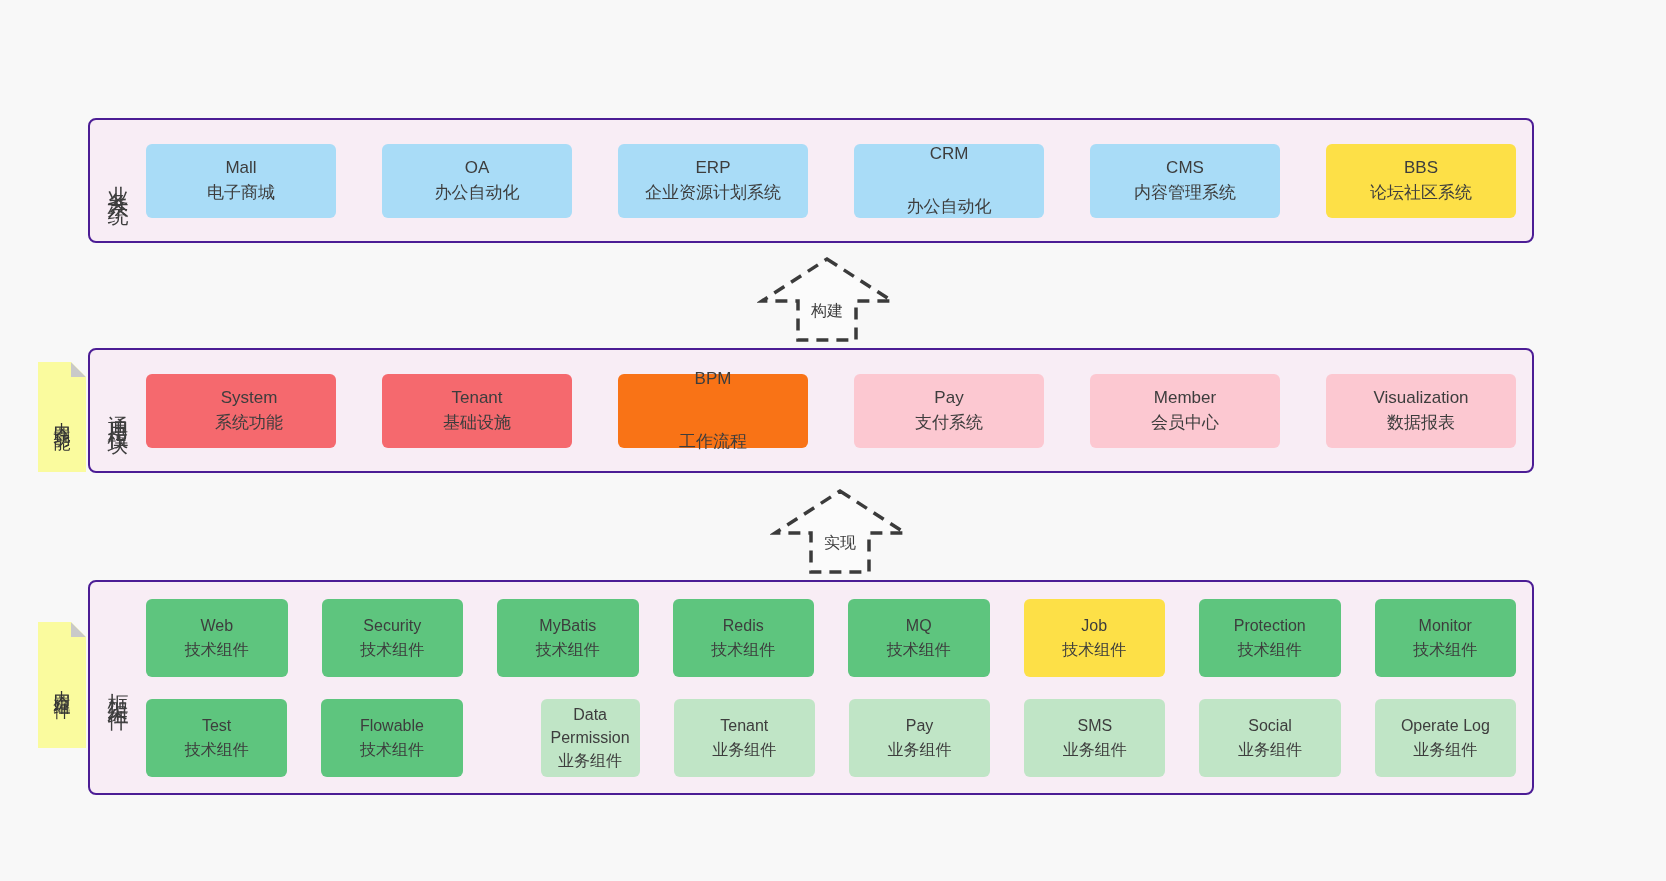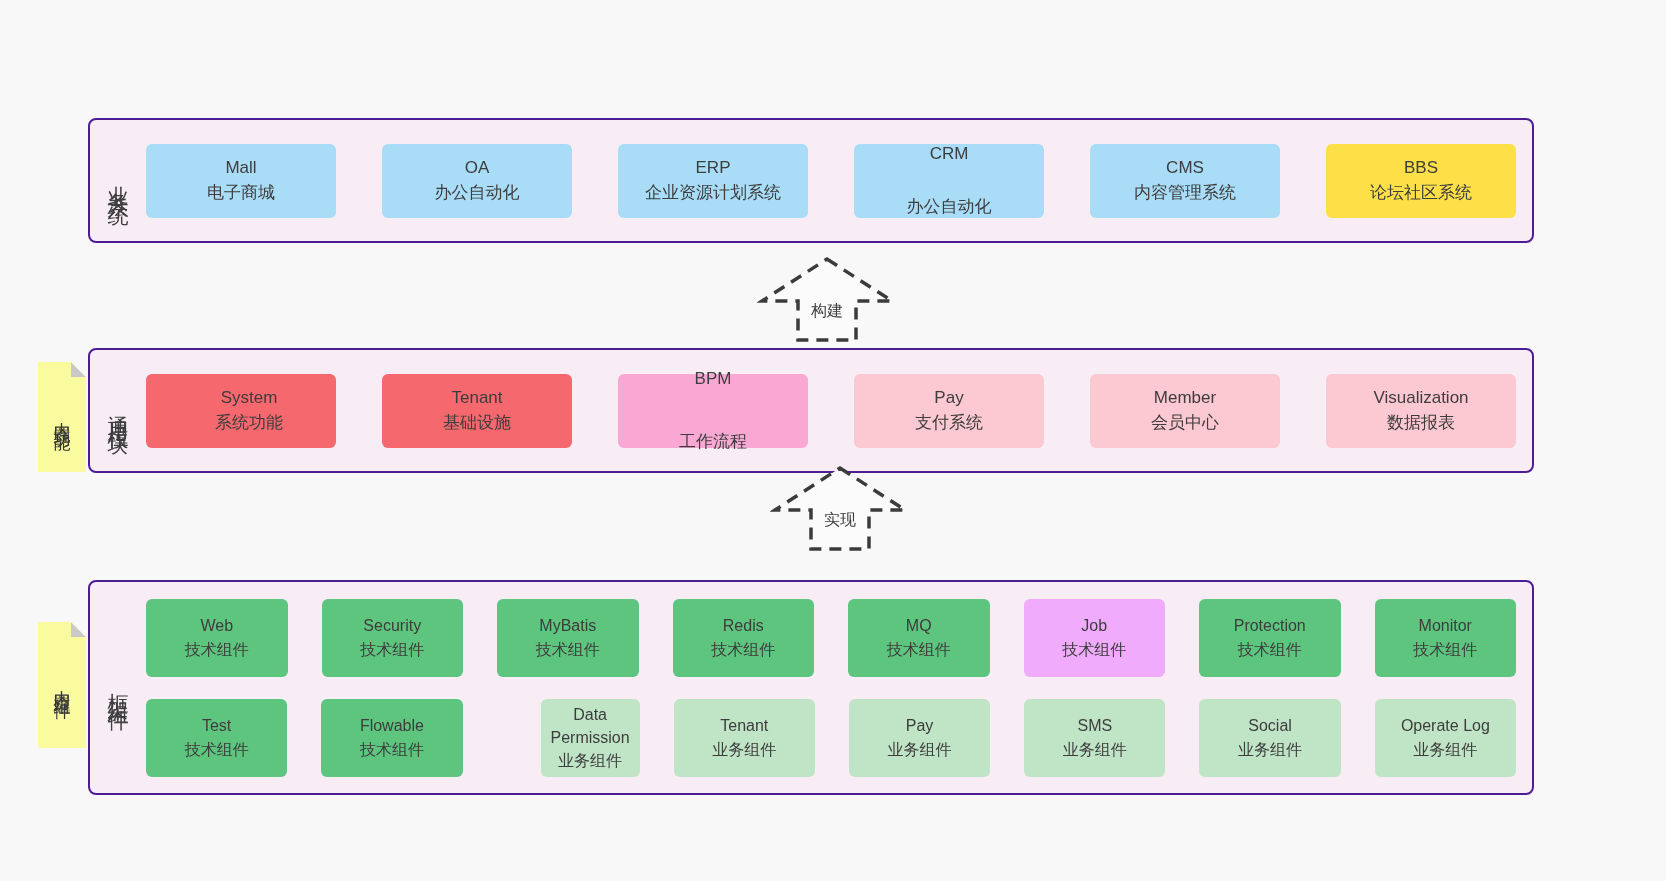--- a/index.html
+++ b/index.html
@@ -87,21 +87,21 @@
     width: 15px; height: 15px;
     background: #c9c9c9;
     clip-path: polygon(0 0, 100% 100%, 0 100%);
   }
   .arrow {
     position: absolute;
     width: 140px;
     height: 88px;
   }
   .arrow-1 { left: 757px; top: 255px; }
-  .arrow-2 { left: 770px; top: 464px; }
+  .arrow-2 { left: 770px; top: 487px; }
   .arrow svg { display: block; width: 100%; height: 100%; }
   .arrow-label {
     position: absolute;
     left: 0; right: 0;
     top: 46px;
     text-align: center;
     font-size: 16px;
     color: #3d3d3d;
   }
 </style>
@@ -158,21 +158,21 @@
     <div class="rows rows-6">
         <div class="box-row" style="grid-template-columns: repeat(6, 1fr);">
           <div class="box" style="background: rgb(245, 105, 110); padding-left: 26px;">
             <div>System</div>
             <div>系统功能</div>
           </div>
           <div class="box" style="background: rgb(245, 105, 110);">
             <div>Tenant</div>
             <div>基础设施</div>
           </div>
-          <div class="box" style="background: #f9a8d4; gap: 38px;">
+          <div class="box" style="background: #f97316; gap: 38px;">
             <div>BPM</div>
             <div>工作流程</div>
           </div>
           <div class="box" style="background: rgb(252, 200, 209);">
             <div>Pay</div>
             <div>支付系统</div>
           </div>
           <div class="box" style="background: rgb(252, 200, 209);">
             <div>Member</div>
             <div>会员中心</div>
@@ -215,21 +215,21 @@
             <div>技术组件</div>
           </div>
           <div class="box" style="background: rgb(94, 197, 126);">
             <div>Redis</div>
             <div>技术组件</div>
           </div>
           <div class="box" style="background: rgb(94, 197, 126);">
             <div>MQ</div>
             <div>技术组件</div>
           </div>
-          <div class="box" style="background: #f0abfc;">
+          <div class="box" style="background: #fde047;">
             <div>Job</div>
             <div>技术组件</div>
           </div>
           <div class="box" style="background: rgb(94, 197, 126);">
             <div>Protection</div>
             <div>技术组件</div>
           </div>
           <div class="box" style="background: rgb(94, 197, 126);">
             <div>Monitor</div>
             <div>技术组件</div>

